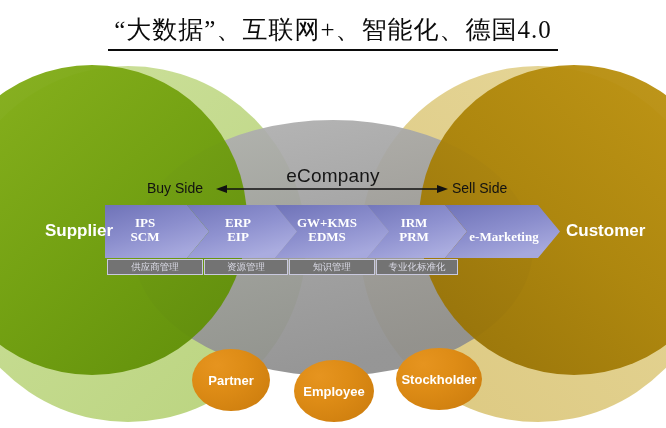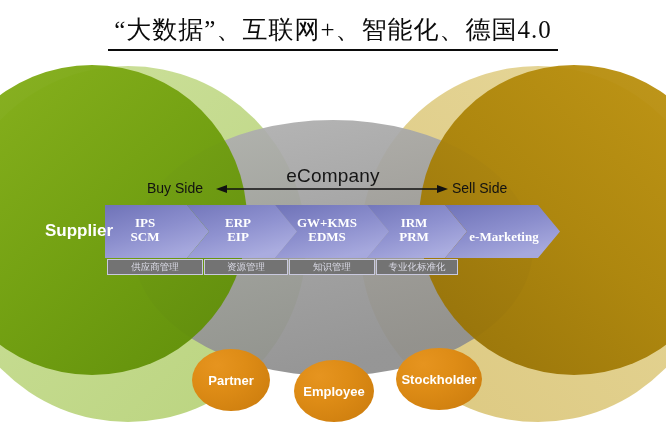--- a/index.html
+++ b/index.html
@@ -200,20 +200,21 @@
     <circle cx="128" cy="186" r="178" fill="url(#gradGreenOuter)"></circle>
     <circle cx="538" cy="186" r="178" fill="url(#gradGoldOuter)"></circle>
 
     <ellipse cx="333" cy="190" r="0" rx="200" ry="128" fill="url(#gradGray)" opacity="0.93"></ellipse>
 
     <circle cx="92" cy="162" r="155" fill="url(#gradGreenInner)" opacity="0.95"></circle>
     <circle cx="574" cy="162" r="155" fill="url(#gradGoldInner)" opacity="0.95"></circle>
   </svg>
 
   <div class="party-label" id="supplier-label">Supplier</div>
+  <div class="party-label" id="customer-label">Customer</div>
 
   <div id="ecompany-label">eCompany</div>
 
   <div class="side-label" id="buy-side-label">Buy Side</div>
   <div class="side-label" id="sell-side-label">Sell Side</div>
 
   <svg id="double-arrow" viewBox="0 0 232 14">
     <line x1="8" y1="7" x2="224" y2="7" stroke="#111111" stroke-width="1.4"></line>
     <polygon points="0,7 11,3 11,11" fill="#111111"></polygon>
     <polygon points="232,7 221,3 221,11" fill="#111111"></polygon>

